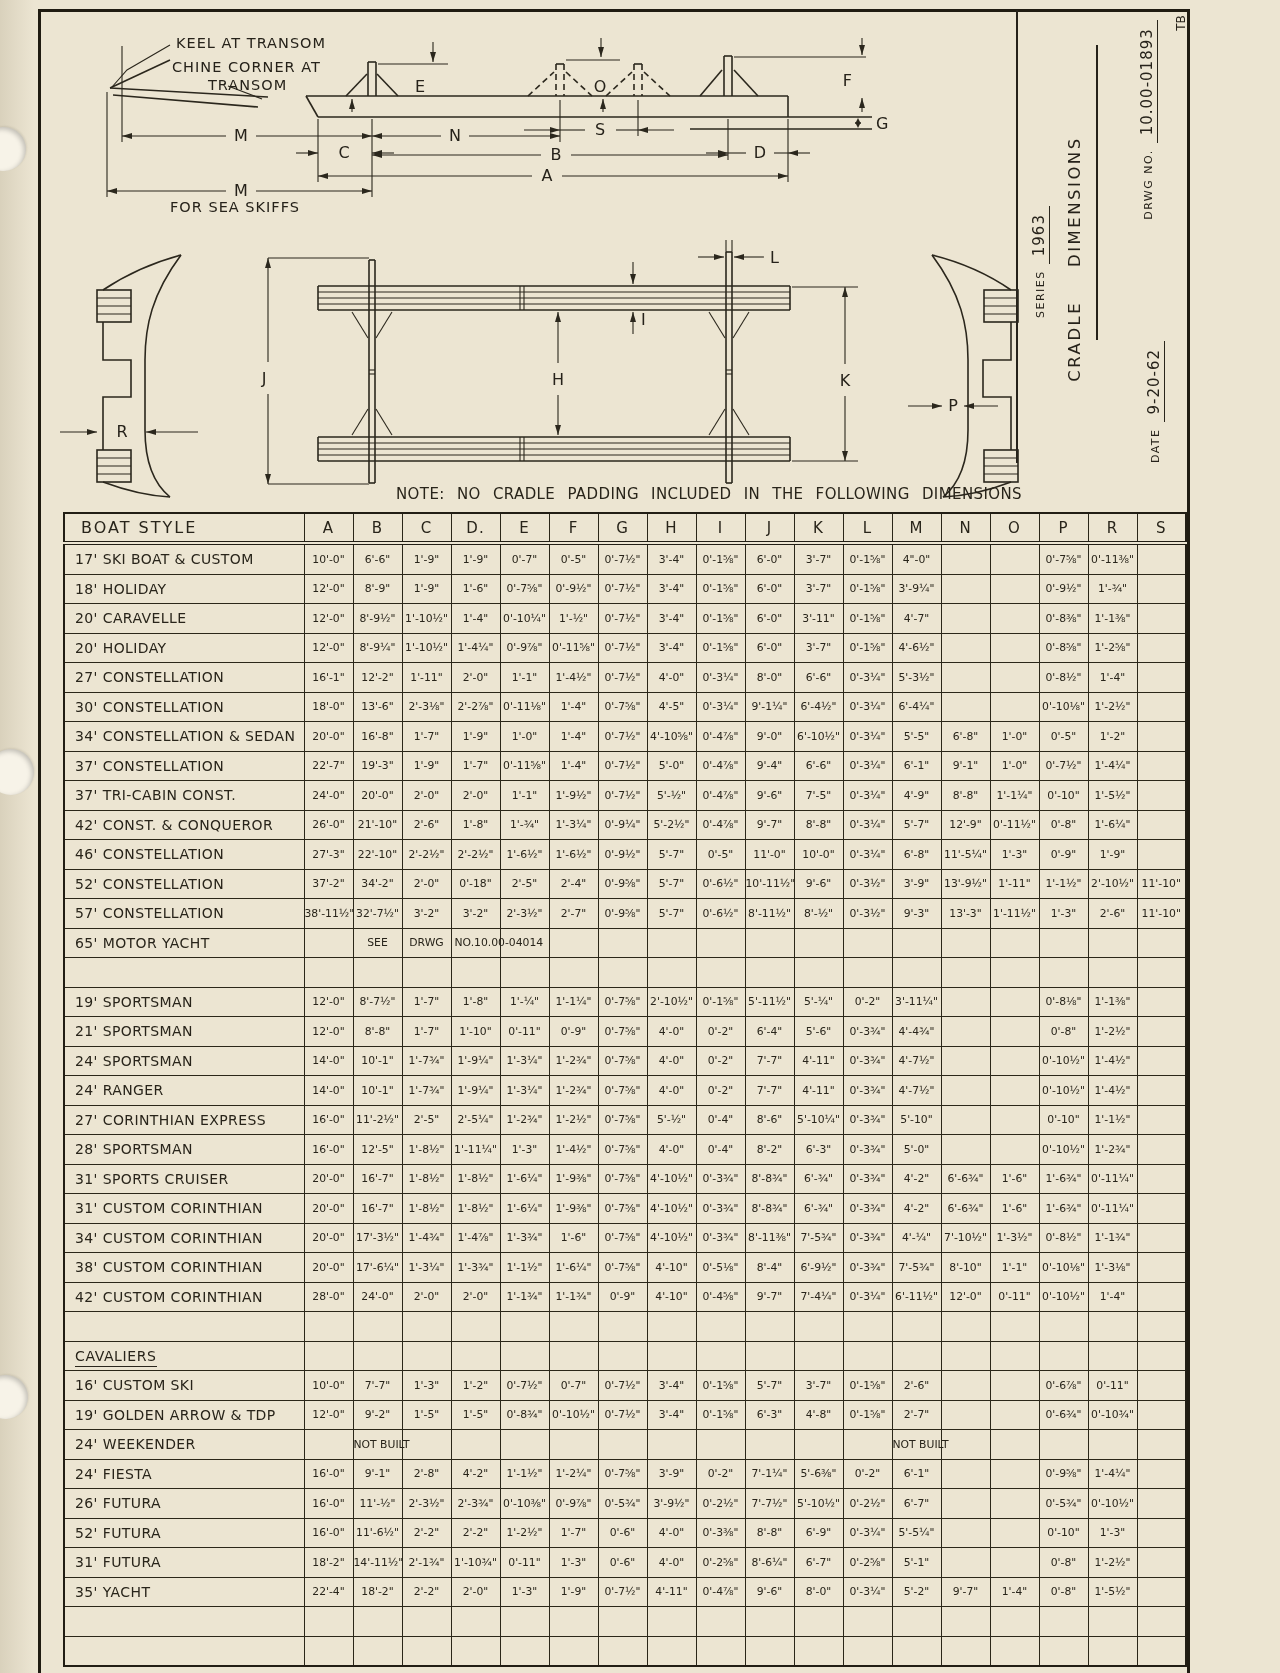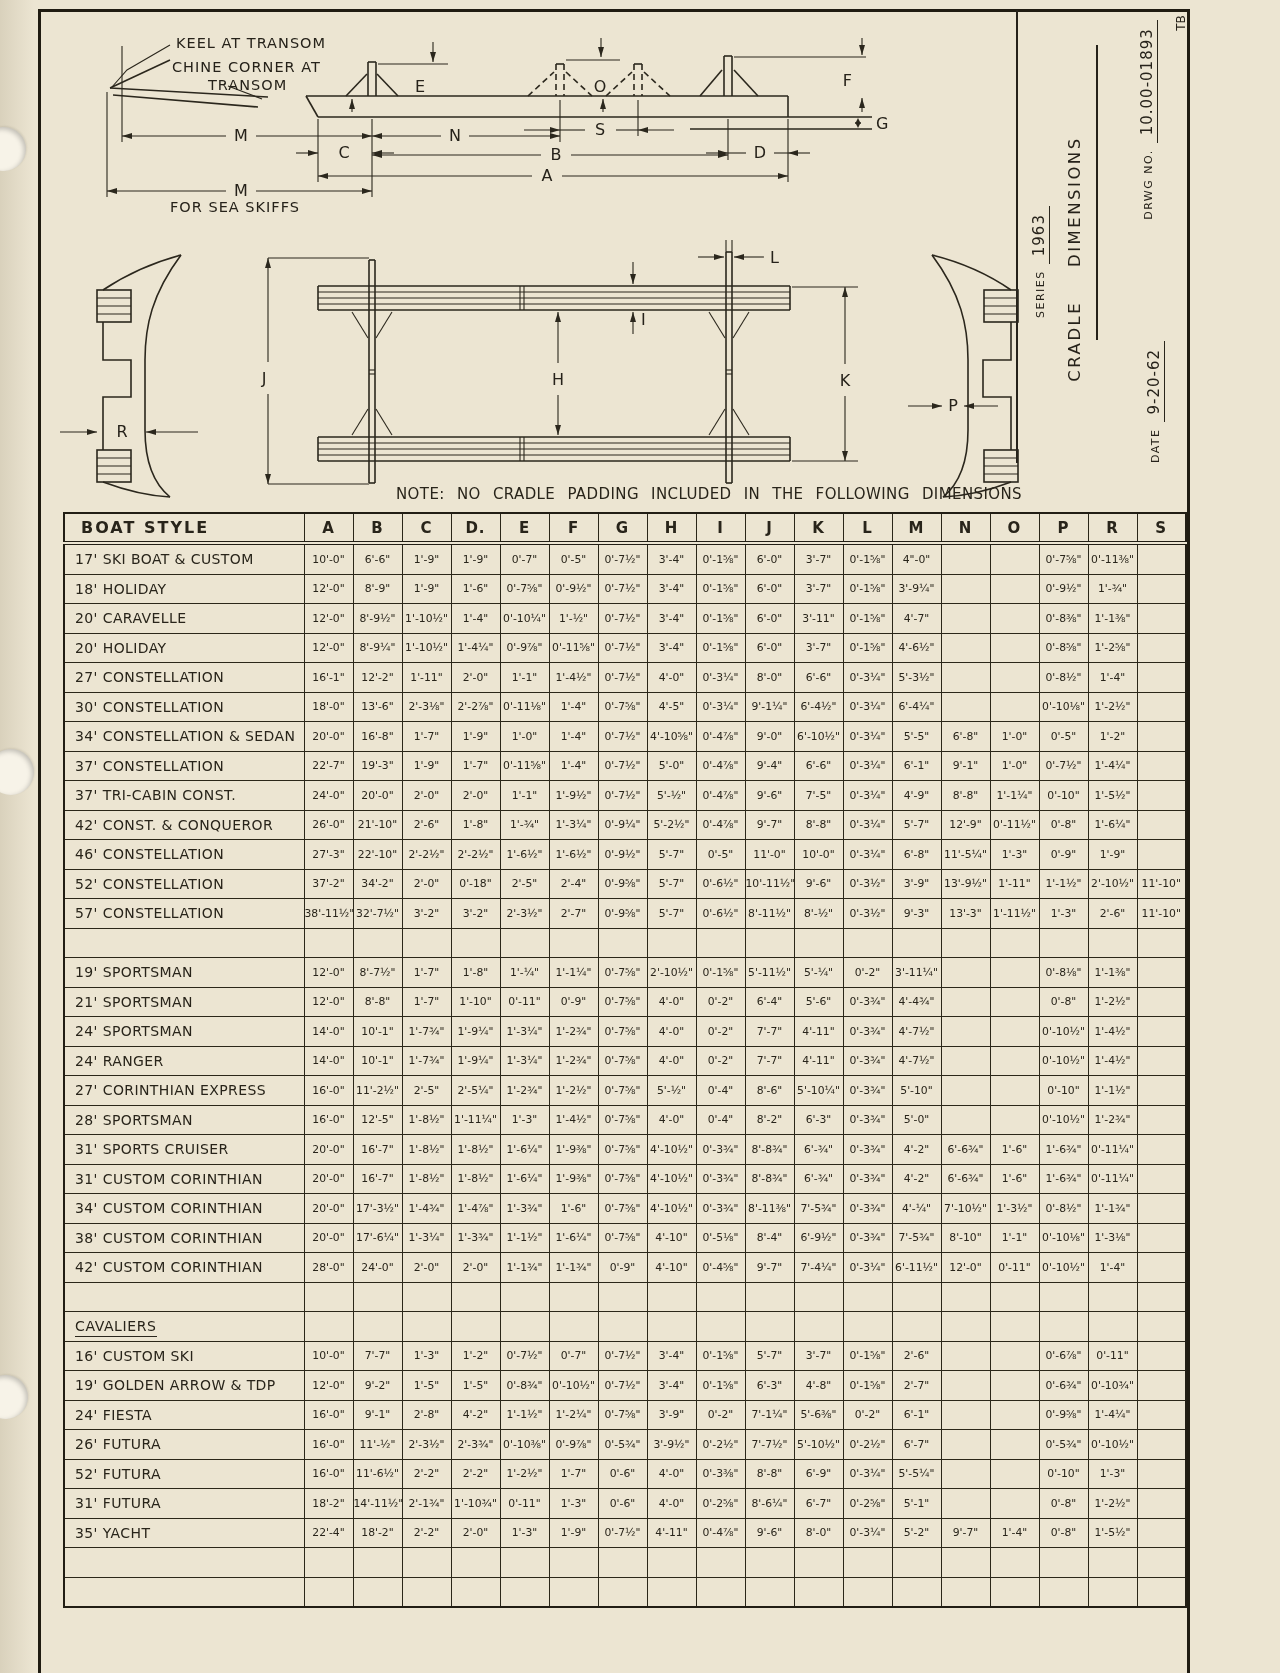--- a/index.html
+++ b/index.html
@@ -31,21 +31,21 @@
   .vline{position:absolute;width:2.2px;background:#26221a;}
 
   
   #note{position:absolute;left:396px;top:485px;font-size:15px;letter-spacing:.4px;word-spacing:7px;}
 
   
   #dim-table{position:absolute;left:63px;top:512px;width:1122px;
     border-collapse:collapse;table-layout:fixed;border:2.6px solid #221e14;}
   #dim-table td,#dim-table th{border:1.5px solid #2b2719;padding:0;height:28.5px;
     text-align:center;white-space:nowrap;overflow:visible;font-weight:normal;}
-  #dim-table thead th{border-bottom:4px double #221e14;height:27px;font-size:15px;letter-spacing:1px;font-weight:bold;}
+  #dim-table thead th{border-bottom:4px double #221e14;height:27px;font-size:15px;letter-spacing:1px;}
   #dim-table thead th.style-h{text-align:left;padding-left:16px;font-size:16px;letter-spacing:2px;}
   #dim-table td.style-cell{text-align:left;padding-left:10px;font-size:14px;letter-spacing:.4px;}
   #dim-table td.val{font-size:10.8px;}
   #dim-table td.val.long{text-align:left;padding-left:3px;}
   .section-label{border-bottom:1.6px solid #2a261c;padding-bottom:2px;letter-spacing:.6px;}
 </style>
 </head>
 <body>
 
 <div class="paper-edge"></div>
@@ -620,20 +620,41 @@
         <td class="val">8'-11½"</td>
         <td class="val">8'-½"</td>
         <td class="val">0'-3½"</td>
         <td class="val">9'-3"</td>
         <td class="val">13'-3"</td>
         <td class="val">1'-11½"</td>
         <td class="val">1'-3"</td>
         <td class="val">2'-6"</td>
         <td class="val">11'-10"</td>
       </tr>
+      <tr>
+        <td class="style-cell">65' MOTOR YACHT</td>
+        <td class="val"></td>
+        <td class="val">SEE</td>
+        <td class="val">DRWG</td>
+        <td class="val long">NO.10.00-04014</td>
+        <td class="val"></td>
+        <td class="val"></td>
+        <td class="val"></td>
+        <td class="val"></td>
+        <td class="val"></td>
+        <td class="val"></td>
+        <td class="val"></td>
+        <td class="val"></td>
+        <td class="val"></td>
+        <td class="val"></td>
+        <td class="val"></td>
+        <td class="val"></td>
+        <td class="val"></td>
+        <td class="val"></td>
+      </tr>
       <tr class="empty-row">
         <td class="style-cell"></td>
         <td class="val"></td>
         <td class="val"></td>
         <td class="val"></td>
         <td class="val"></td>
         <td class="val"></td>
         <td class="val"></td>
         <td class="val"></td>
         <td class="val"></td>
@@ -957,20 +978,41 @@
         <td class="val">4'-8"</td>
         <td class="val">0'-1⅝"</td>
         <td class="val">2'-7"</td>
         <td class="val"></td>
         <td class="val"></td>
         <td class="val">0'-6¾"</td>
         <td class="val">0'-10¾"</td>
         <td class="val"></td>
       </tr>
       <tr>
+        <td class="style-cell">24' WEEKENDER</td>
+        <td class="val"></td>
+        <td class="val">NOT BUILT</td>
+        <td class="val"></td>
+        <td class="val"></td>
+        <td class="val"></td>
+        <td class="val"></td>
+        <td class="val"></td>
+        <td class="val"></td>
+        <td class="val"></td>
+        <td class="val"></td>
+        <td class="val"></td>
+        <td class="val"></td>
+        <td class="val">NOT BUILT</td>
+        <td class="val"></td>
+        <td class="val"></td>
+        <td class="val"></td>
+        <td class="val"></td>
+        <td class="val"></td>
+      </tr>
+      <tr>
         <td class="style-cell">24' FIESTA</td>
         <td class="val">16'-0"</td>
         <td class="val">9'-1"</td>
         <td class="val">2'-8"</td>
         <td class="val">4'-2"</td>
         <td class="val">1'-1½"</td>
         <td class="val">1'-2¼"</td>
         <td class="val">0'-7⅝"</td>
         <td class="val">3'-9"</td>
         <td class="val">0'-2"</td>

